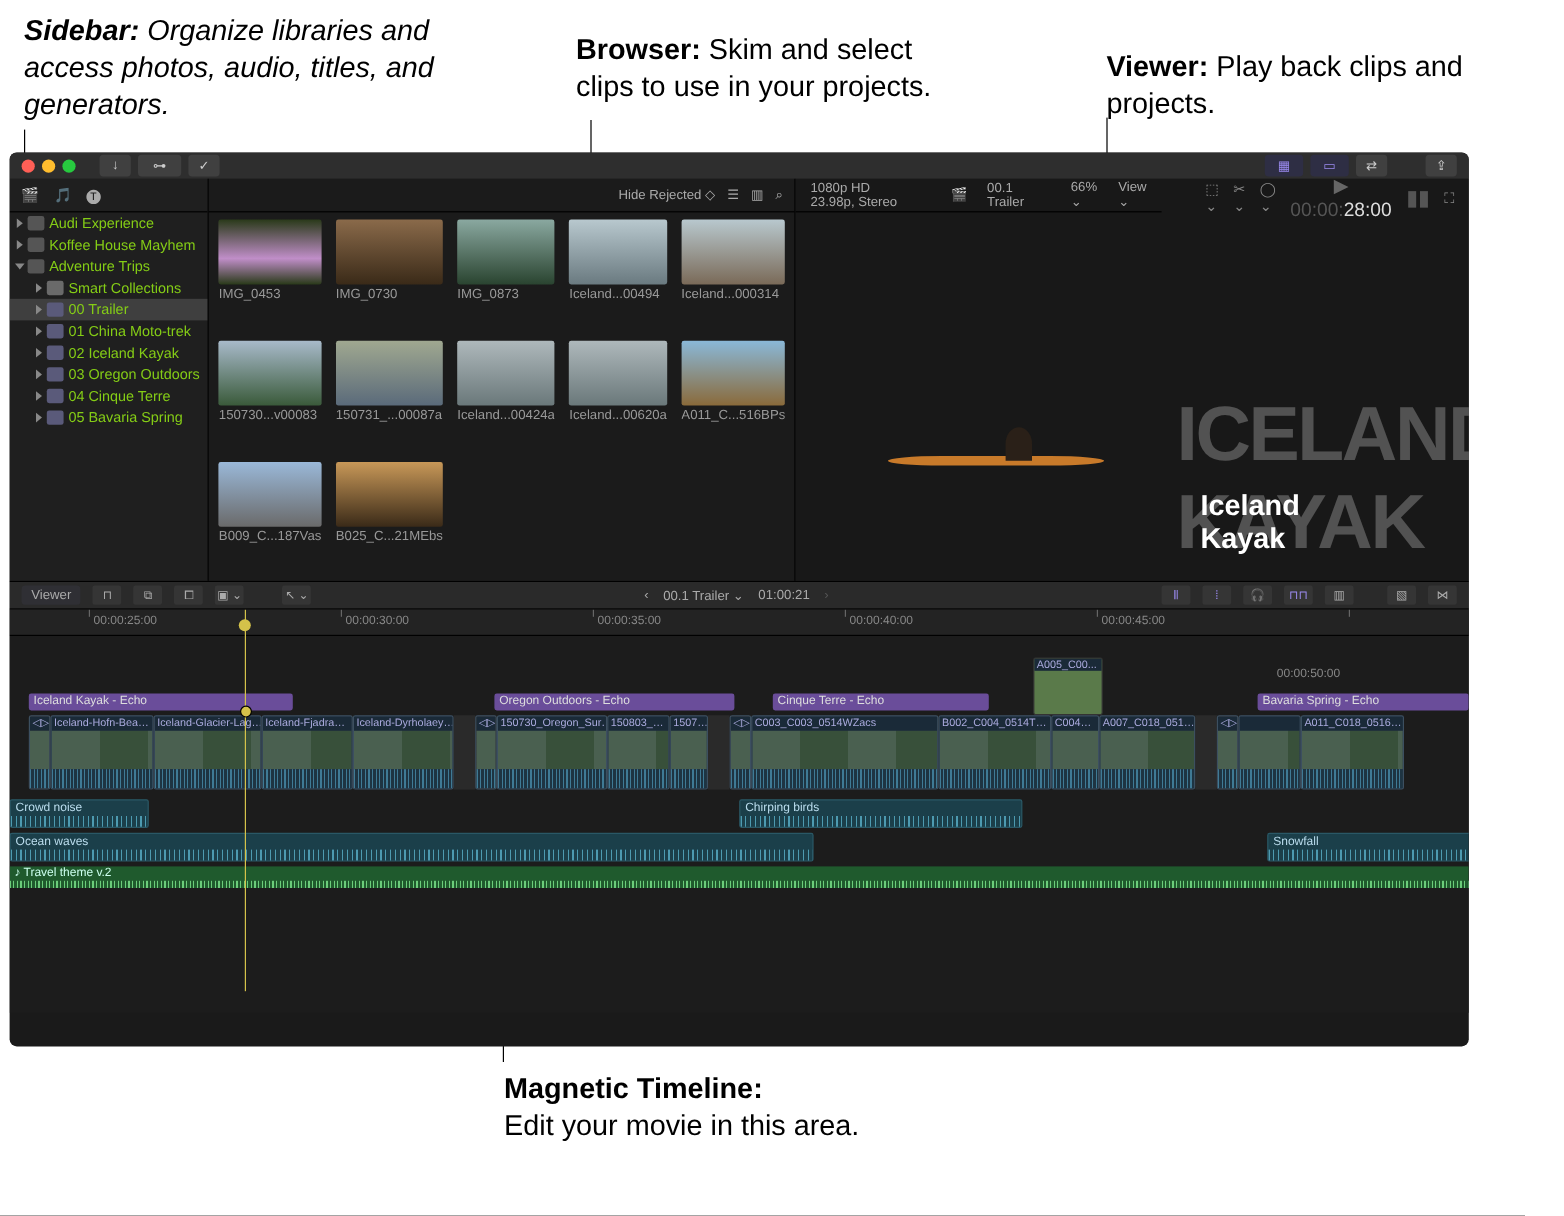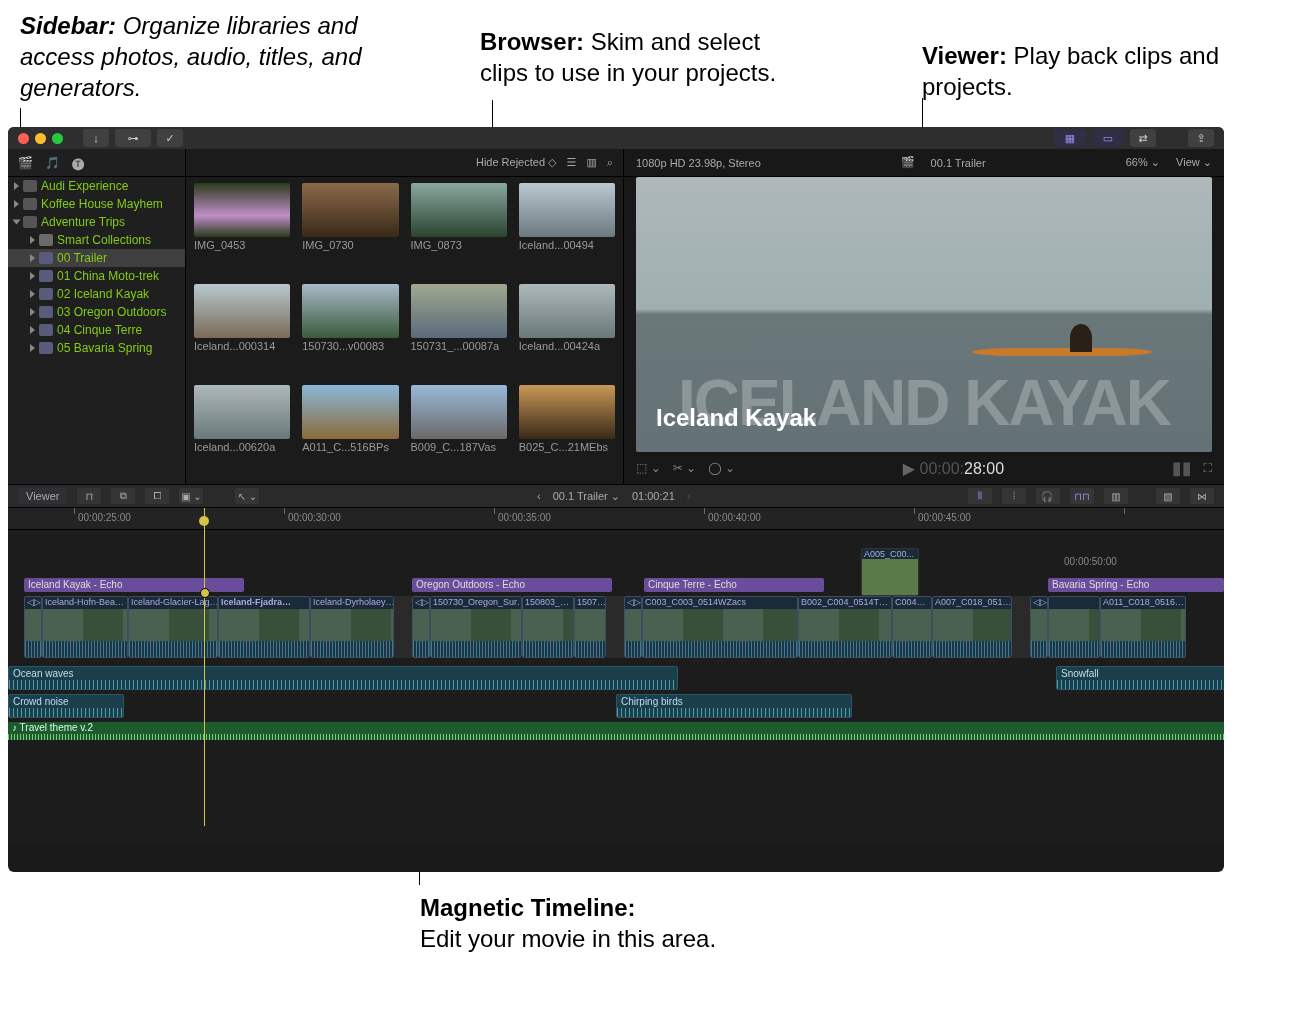--- a/index.html
+++ b/index.html
@@ -13,25 +13,25 @@
 .tbbtn { width:26px; height:18px; background:#404040; border-radius:3px; display:flex; align-items:center; justify-content:center; color:#ccc; font-size:11px; }
 .mainrow { display:flex; height:335px; }
 .sidebar { width:178px; background:#1f1f1f; border-right:1px solid #000; overflow:hidden; }
 .libitem { display:flex; align-items:center; gap:4px; padding:2px 4px 2px 6px; font-size:12px; color:#84cc16; }
 .libitem.sel { background:#3f3f3f; }
 .disclose { width:0; height:0; border-top:4px solid transparent; border-bottom:4px solid transparent; border-left:5px solid #888; flex:none; }
 .disclose.open { transform:rotate(90deg); }
 .libicon { width:14px; height:12px; background:#555; border-radius:2px; flex:none; }
 .browser { flex:1; background:#1b1b1b; border-right:1px solid #000; display:flex; flex-direction:column; }
 .browserhdr { height:28px; display:flex; align-items:center; justify-content:flex-end; gap:10px; padding:0 10px; font-size:11px; color:#aaa; border-bottom:1px solid #000; }
-.thumbgrid { flex:1; padding:6px 8px; display:grid; grid-template-columns:repeat(4,1fr); gap:8px 12px; overflow:hidden; }
+.thumbgrid { flex:1; padding:6px 8px; display:grid; grid-template-columns:repeat(5,1fr); gap:8px 12px; overflow:hidden; }
 .thumb { display:flex; flex-direction:column; gap:2px; }
 .thumbimg { width:100%; height:54px; border-radius:2px; background:#2d4a2a; }
 .thumb span { font-size:11px; color:#999; white-space:nowrap; overflow:hidden; text-overflow:ellipsis; }
-.viewer { width:600px; background:#181818; display:flex; flex-direction:column; }
+.viewer { width:600px; background:#181818; display:flex; flex-direction:row; }
 .viewerhdr { height:28px; display:flex; align-items:center; padding:0 12px; gap:16px; font-size:11px; color:#aaa; border-bottom:1px solid #000; }
 .viewport { flex:1; margin:0 12px; border-radius:2px; background:linear-gradient(#aeb8bb 0%,#9FAFAF 48%,#6a787a 50%,#647176 100%); position:relative; }
 .overlay-title { position:absolute; bottom:20px; left:20px; color:#fff; font-weight:700; font-size:24px; }
 .overlay-big { position:absolute; bottom:12px; left:0; right:0; color:rgba(255,255,255,.25); font-weight:800; font-size:64px; letter-spacing:-2px; text-align:center; }
 .playbar { height:32px; display:flex; align-items:center; padding:0 12px; gap:12px; font-size:12px; color:#888; }
 .playbar .mid { flex:1; text-align:center; font-family:monospace; font-size:16px; color:#aaa; }
 .timelinehdr { height:24px; background:#2a2a2a; display:flex; align-items:center; padding:0 10px; gap:10px; border-top:1px solid #000; border-bottom:1px solid #000; font-size:11px; }
 .timelinehdr .mid { flex:1; display:flex; justify-content:center; gap:12px; }
 .timeline { height:336px; background:#1c1c1c; position:relative; overflow:hidden; }
 .ruler { height:22px; background:#232323; border-bottom:1px solid #000; display:flex; align-items:center; font-size:10px; color:#888; position:relative; }
@@ -303,21 +303,21 @@
           <div class="vclip" style="width: 86px;">
             <div class="lbl">Iceland-Hofn-Bea…</div>
             <div class="frames"></div>
             <div class="wave"></div>
           </div>
           <div class="vclip" style="width: 90px;">
             <div class="lbl">Iceland-Glacier-Lag…</div>
             <div class="frames"></div>
             <div class="wave"></div>
           </div>
-          <div class="vclip" style="width: 92px; font-weight: bold;">
+          <div class="vclip" style="width: 76px;">
             <div class="lbl">Iceland-Fjadra…</div>
             <div class="frames"></div>
             <div class="wave"></div>
           </div>
           <div class="vclip" style="width: 84px;">
             <div class="lbl">Iceland-Dyrholaey…</div>
             <div class="frames"></div>
             <div class="wave"></div>
           </div>
           <div class="gap" style="width: 18px;"></div>
@@ -378,25 +378,25 @@
             <div class="frames"></div>
             <div class="wave"></div>
           </div>
           <div class="vclip" style="width: 86px;">
             <div class="lbl">A011_C018_0516…</div>
             <div class="frames"></div>
             <div class="wave"></div>
           </div>
         </div>
 
+      <div style="position:relative; height:28px;" id="audiorow2">
+          <div class="audiotrack" style="position: absolute; left: 0px; width: 116px;"><span>Crowd noise</span><div class="wf"></div></div>
+          <div class="audiotrack" style="position: absolute; left: 608px; width: 236px;"><span>Chirping birds</span><div class="wf"></div></div>
+        </div>
       <div style="position:relative; height:28px;" id="audiorow1">
           <div class="audiotrack" style="position: absolute; left: 0px; width: 670px;"><span>Ocean waves</span><div class="wf"></div></div>
           <div class="audiotrack" style="position: absolute; left: 1048px; width: 170px;"><span>Snowfall</span><div class="wf"></div></div>
         </div>
-      <div style="position:relative; height:28px;" id="audiorow2">
-          <div class="audiotrack" style="position: absolute; left: 0px; width: 116px;"><span>Crowd noise</span><div class="wf"></div></div>
-          <div class="audiotrack" style="position: absolute; left: 608px; width: 236px;"><span>Chirping birds</span><div class="wf"></div></div>
-        </div>
       <div class="musictrack"><span>♪ Travel theme v.2</span><div class="wf"></div></div>
     </div>
   </div>
 
 </div>
 
 </body></html>

